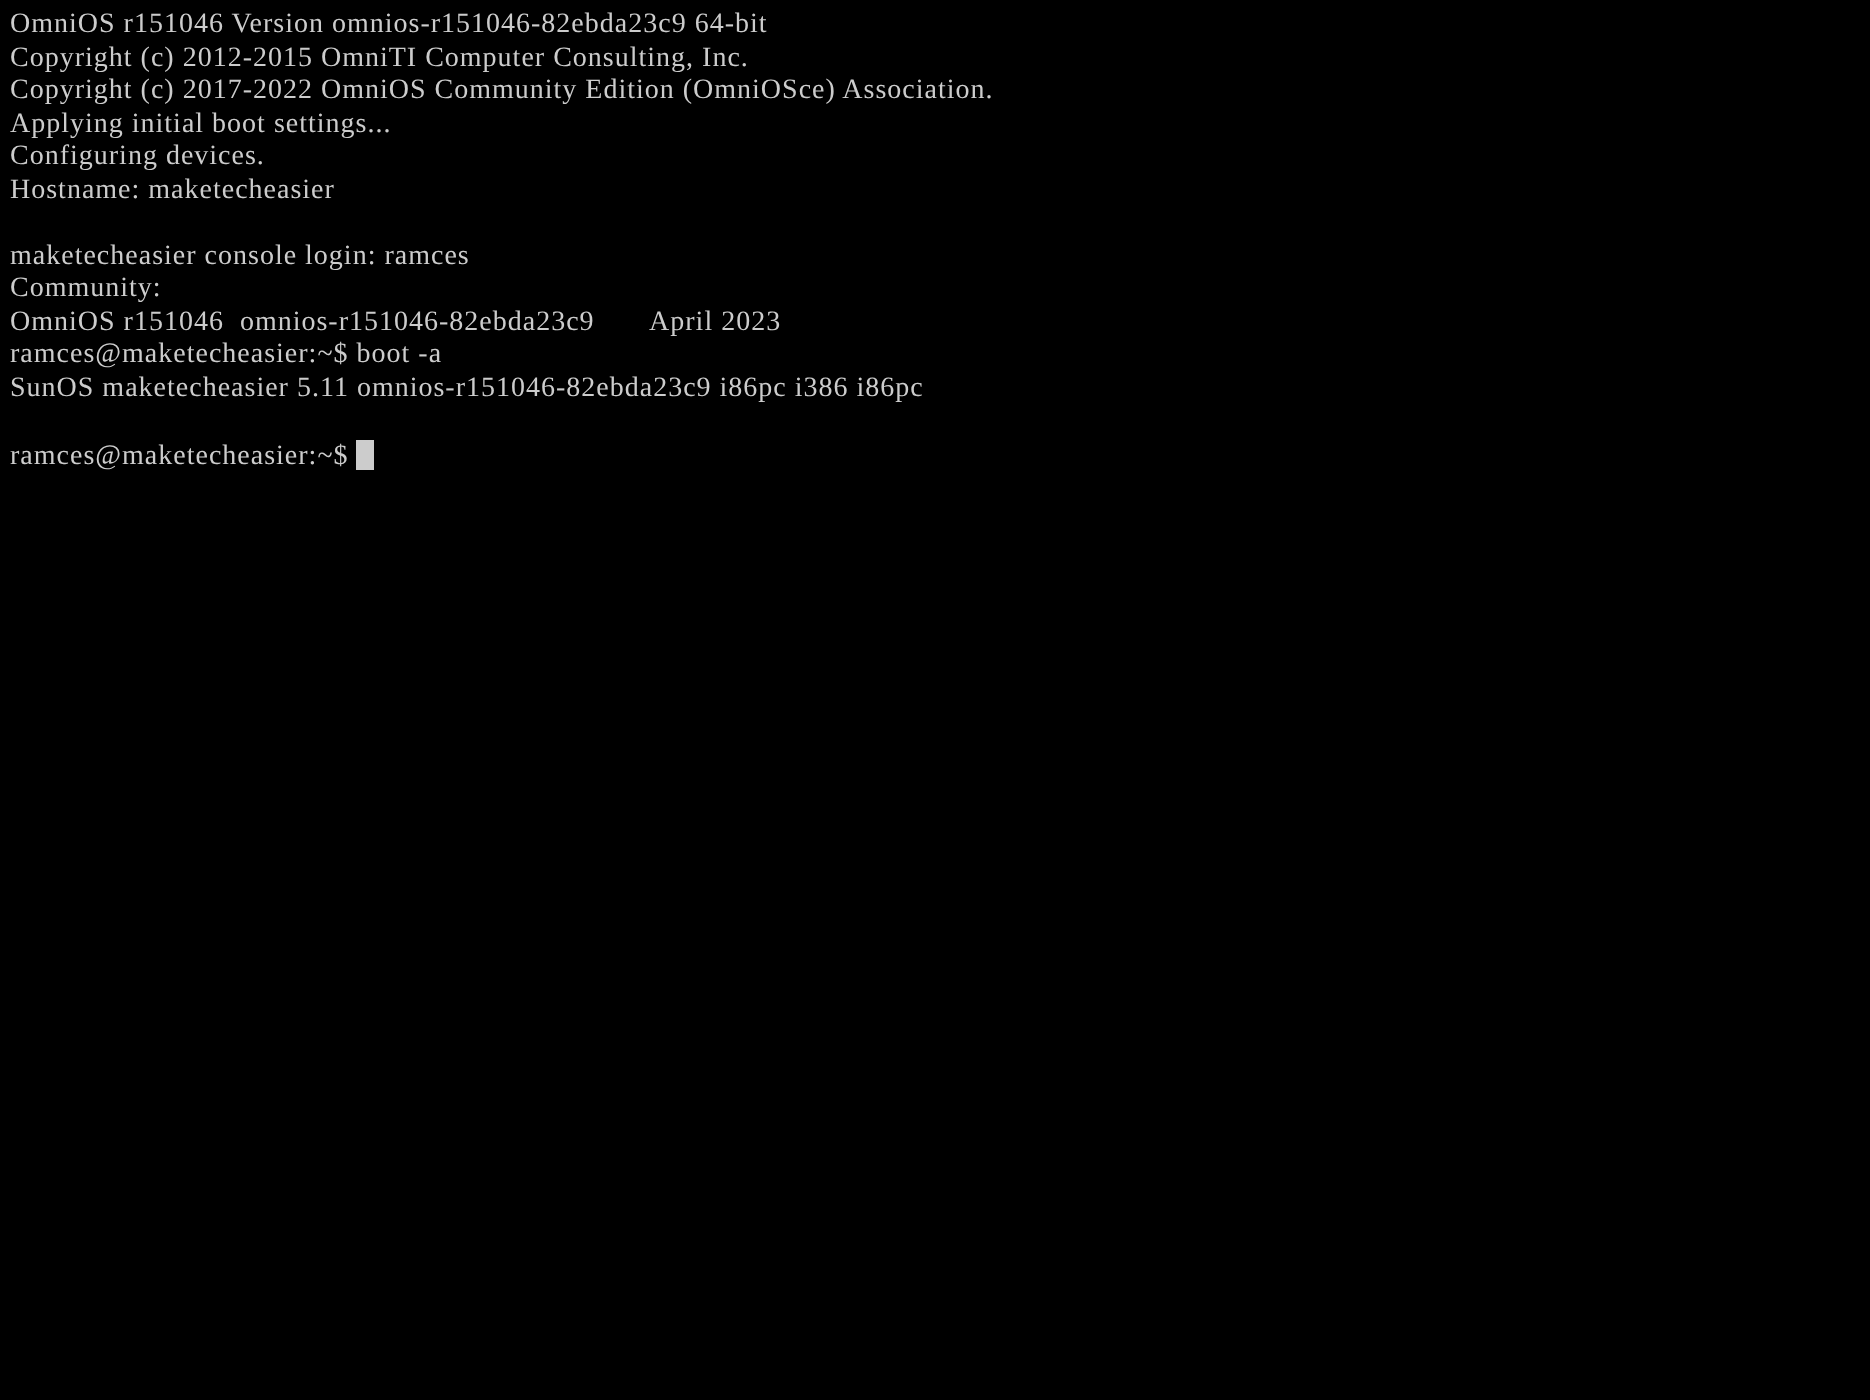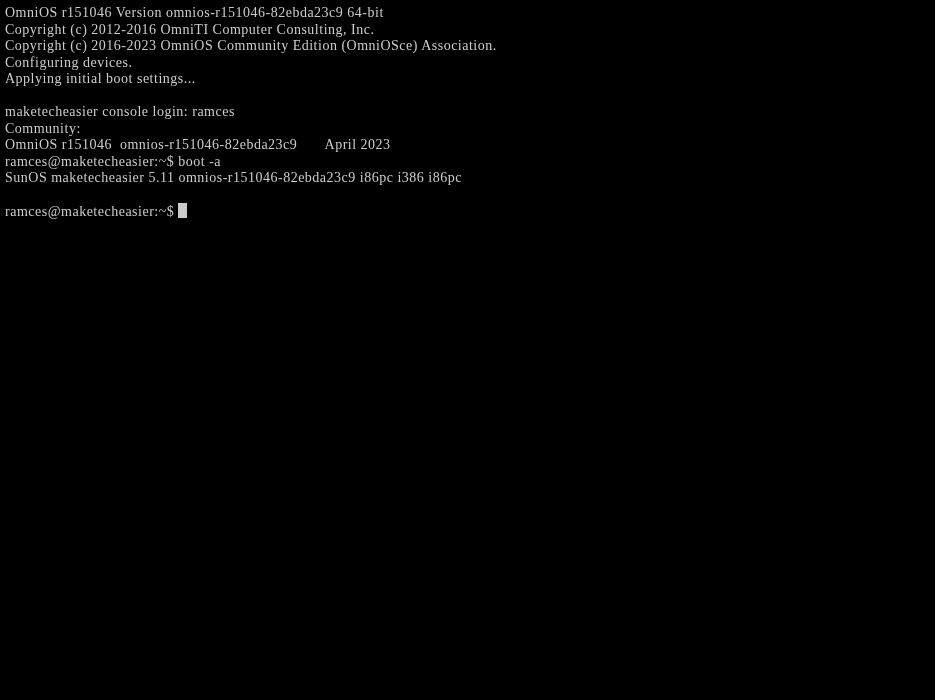--- a/index.html
+++ b/index.html
@@ -34,24 +34,25 @@
     }
     .prompt-line {
       white-space: pre;
     }
   </style>
 </head>
 <body>
 
 <div>
   <span class="terminal-line">OmniOS r151046 Version omnios-r151046-82ebda23c9 64-bit</span>
-  <span class="terminal-line">Copyright (c) 2012-2016 OmniTI Computer Consulting, Inc.</span>
-  <span class="terminal-line">Copyright (c) 2016-2023 OmniOS Community Edition (OmniOSce) Association.</span>
+  <span class="terminal-line">Copyright (c) 2012-2015 OmniTI Computer Consulting, Inc.</span>
+  <span class="terminal-line">Copyright (c) 2017-2022 OmniOS Community Edition (OmniOSce) Association.</span>
+  <span class="terminal-line">Applying initial boot settings...</span>
   <span class="terminal-line">Configuring devices.</span>
-  <span class="terminal-line">Applying initial boot settings...</span>
+  <span class="terminal-line">Hostname: maketecheasier</span>
   <span class="terminal-line"> </span>
   <span class="prompt-line"><span>maketecheasier console login: </span><span>ramces</span></span>
   <span class="terminal-line">Community:</span>
   <span class="terminal-line">OmniOS r151046  omnios-r151046-82ebda23c9       April 2023</span>
   <span class="prompt-line"><span>ramces@maketecheasier:~$ </span><span>boot -a</span></span>
   <span class="terminal-line">SunOS maketecheasier 5.11 omnios-r151046-82ebda23c9 i86pc i386 i86pc</span>
   <span class="terminal-line"> </span>
   <span class="prompt-line"><span>ramces@maketecheasier:~$ </span><span class="cursor"></span></span>
 </div>
 

